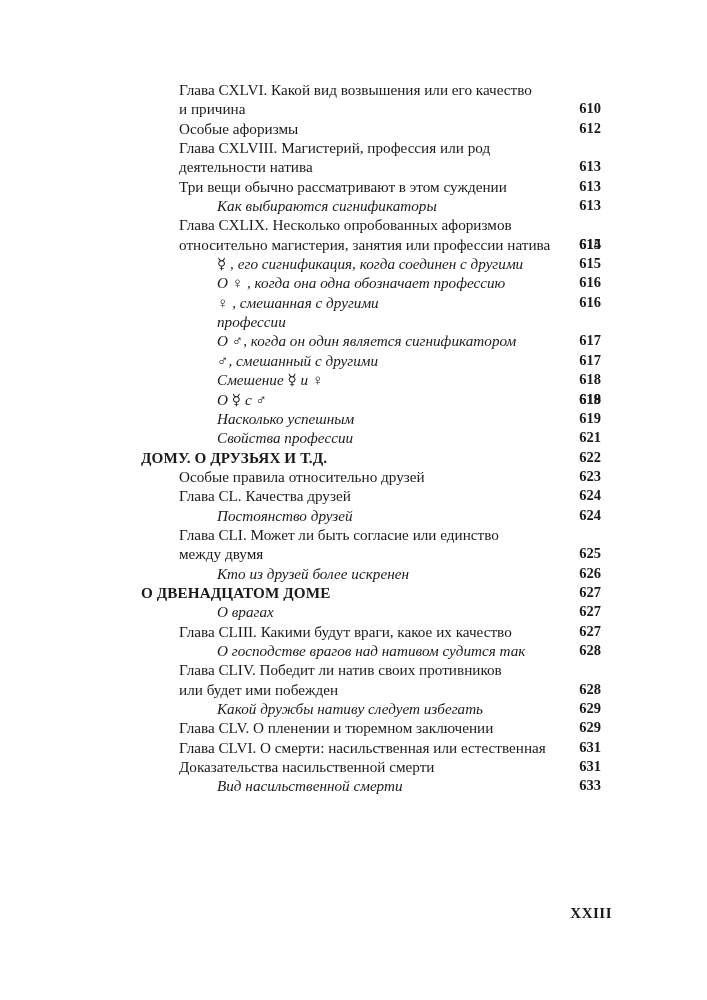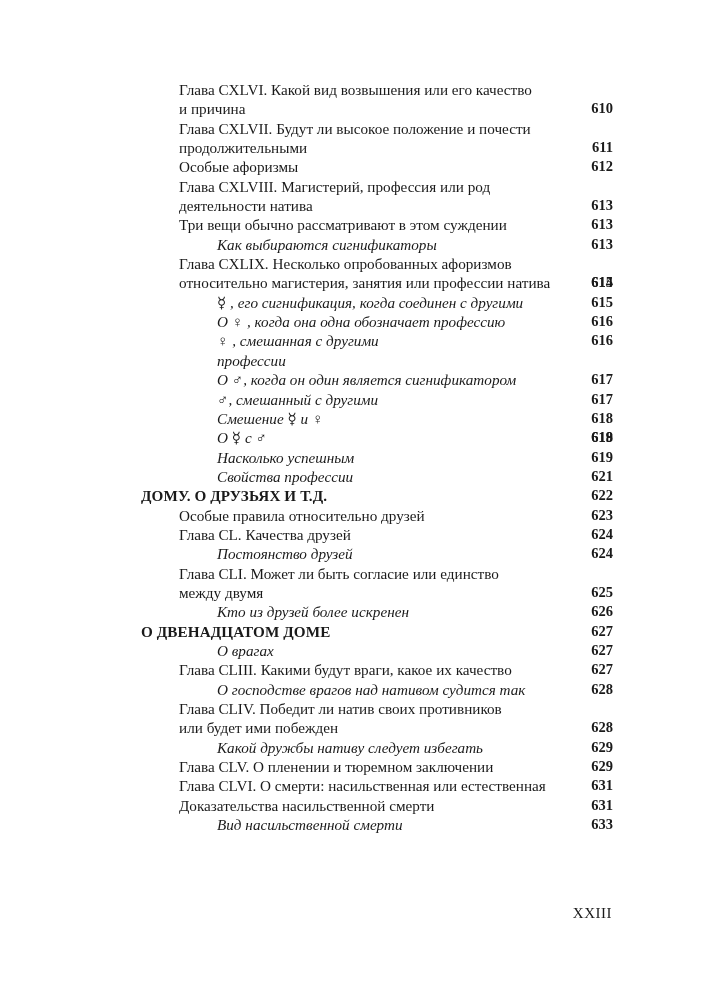--- a/index.html
+++ b/index.html
@@ -27,59 +27,54 @@
       position: relative;
       display: block;
     }
     .entry .line {
       display: block;
       white-space: nowrap;
       padding-right: 40px;
     }
     .entry .page {
       position: absolute;
-      right: 0;
+      right: 12px;
       bottom: 0;
       font-weight: bold;
       font-size: 14.5px;
     }
     .lvl0 { padding-left: 0; }
     .lvl1 { padding-left: 38px; }
     .lvl2 { padding-left: 76px; }
     .lvl2 .line { font-style: italic; }
     .section .line {
       font-weight: bold;
       text-transform: none;
       letter-spacing: 0.1px;
     }
     .bold-lead { font-weight: normal; }
     .folio {
       position: absolute;
       right: 95px;
       top: 905px;
-      font-weight: normal;
+      font-weight: bold;
       font-size: 15px;
       letter-spacing: 0.5px;
     }
   </style>
 </head>
 <body>
 
 <div class="toc" id="toc">
     <div class="entry lvl1">
       <span class="line"><span class="bold-lead">Глава CXLVI.</span><span> Какой вид возвышения или его качество</span></span>
       <span class="line"><span>и причина</span></span>
       <span class="page">610</span>
     </div>
     <div class="entry lvl1">
-      <span class="line"><span class="bold-lead">Глава CXLVII.</span><span> Будут ли высокое положение и почести</span></span>
-      <span class="line"><span>продолжительными</span></span>
-      <span class="page">611</span>
-    </div>
-    <div class="entry lvl1">
       <span class="line"><span>Особые афоризмы</span></span>
       <span class="page">612</span>
     </div>
     <div class="entry lvl1">
       <span class="line"><span class="bold-lead">Глава CXLVIII.</span><span> Магистерий, профессия или род</span></span>
       <span class="line"><span>деятельности натива</span></span>
       <span class="page">613</span>
     </div>
     <div class="entry lvl1">
       <span class="line"><span>Три вещи обычно рассматривают в этом суждении</span></span>

